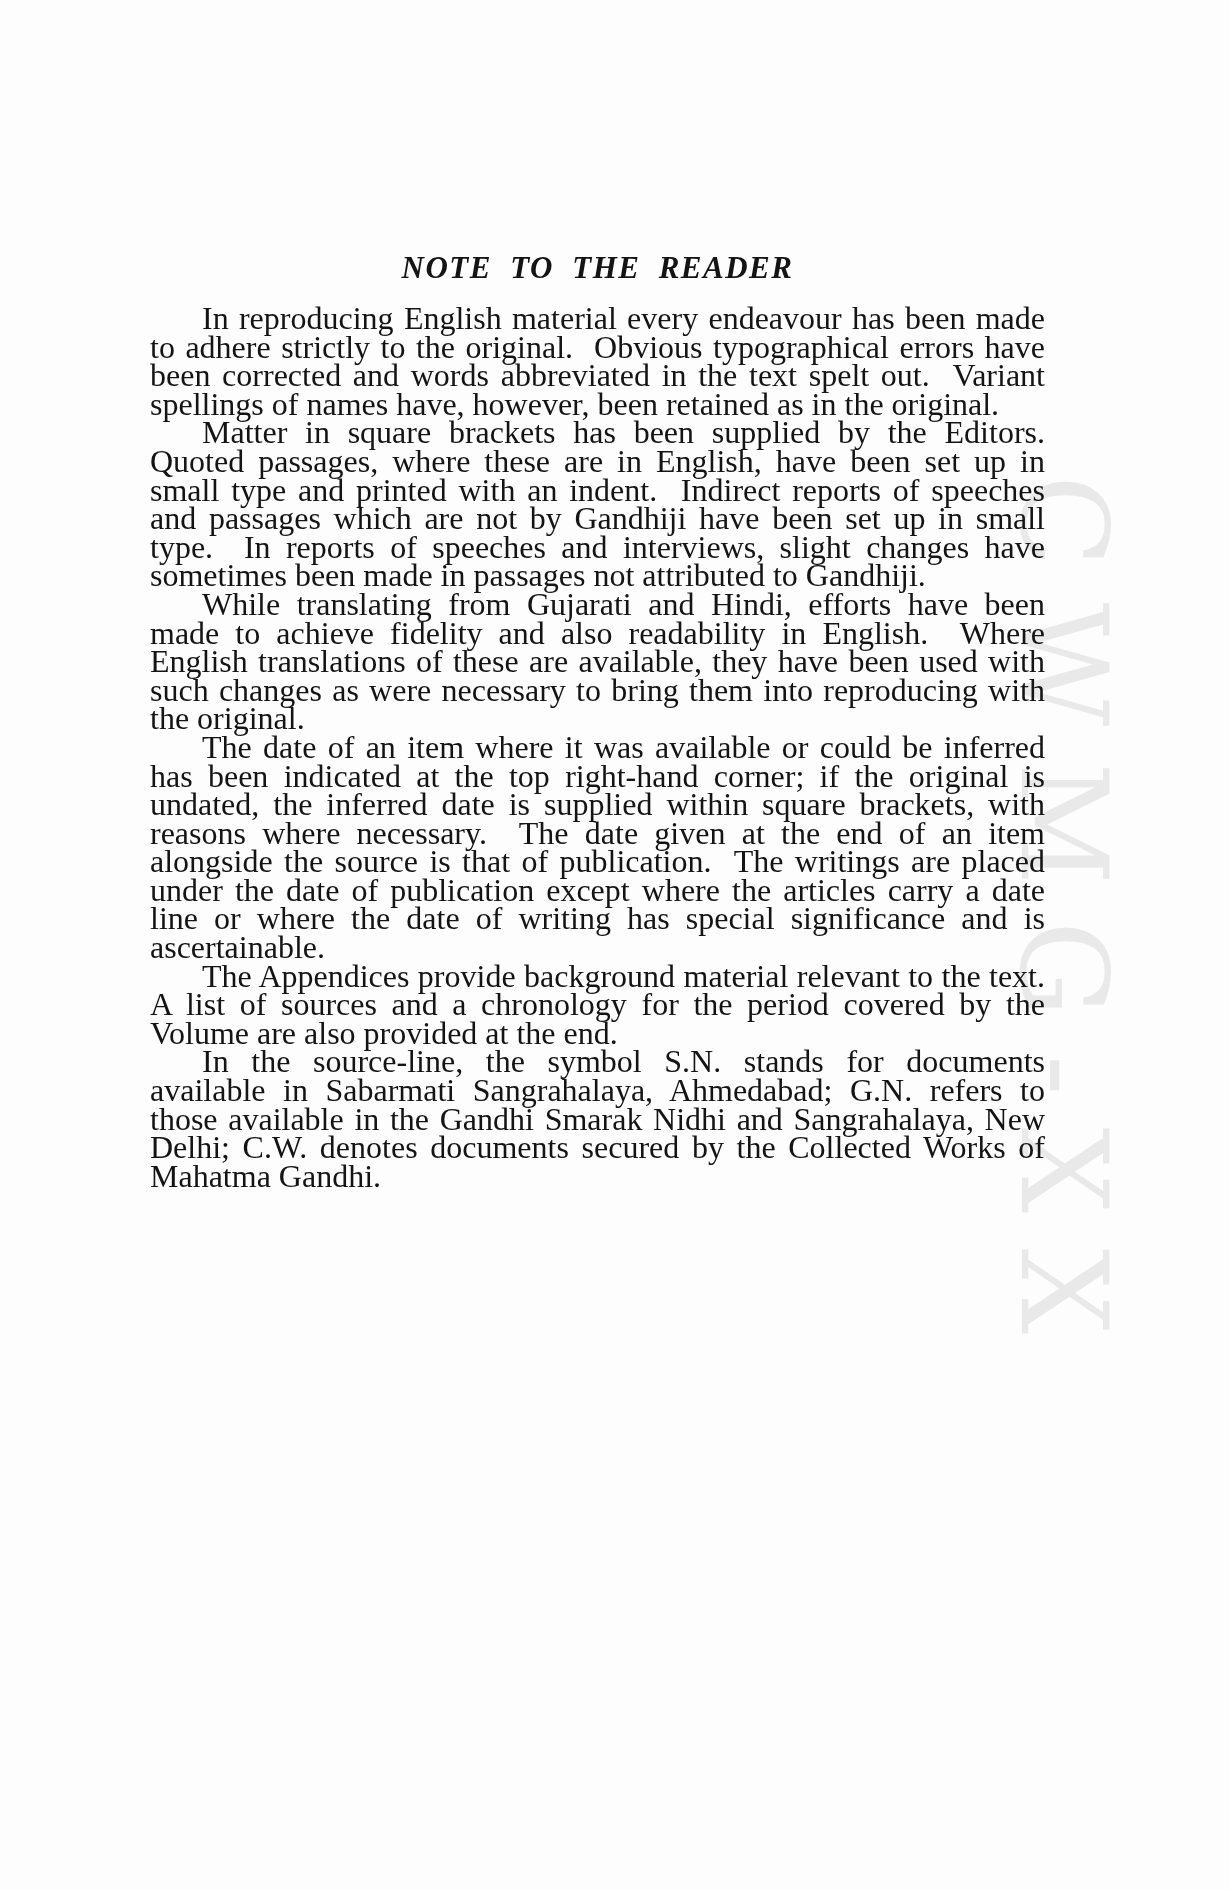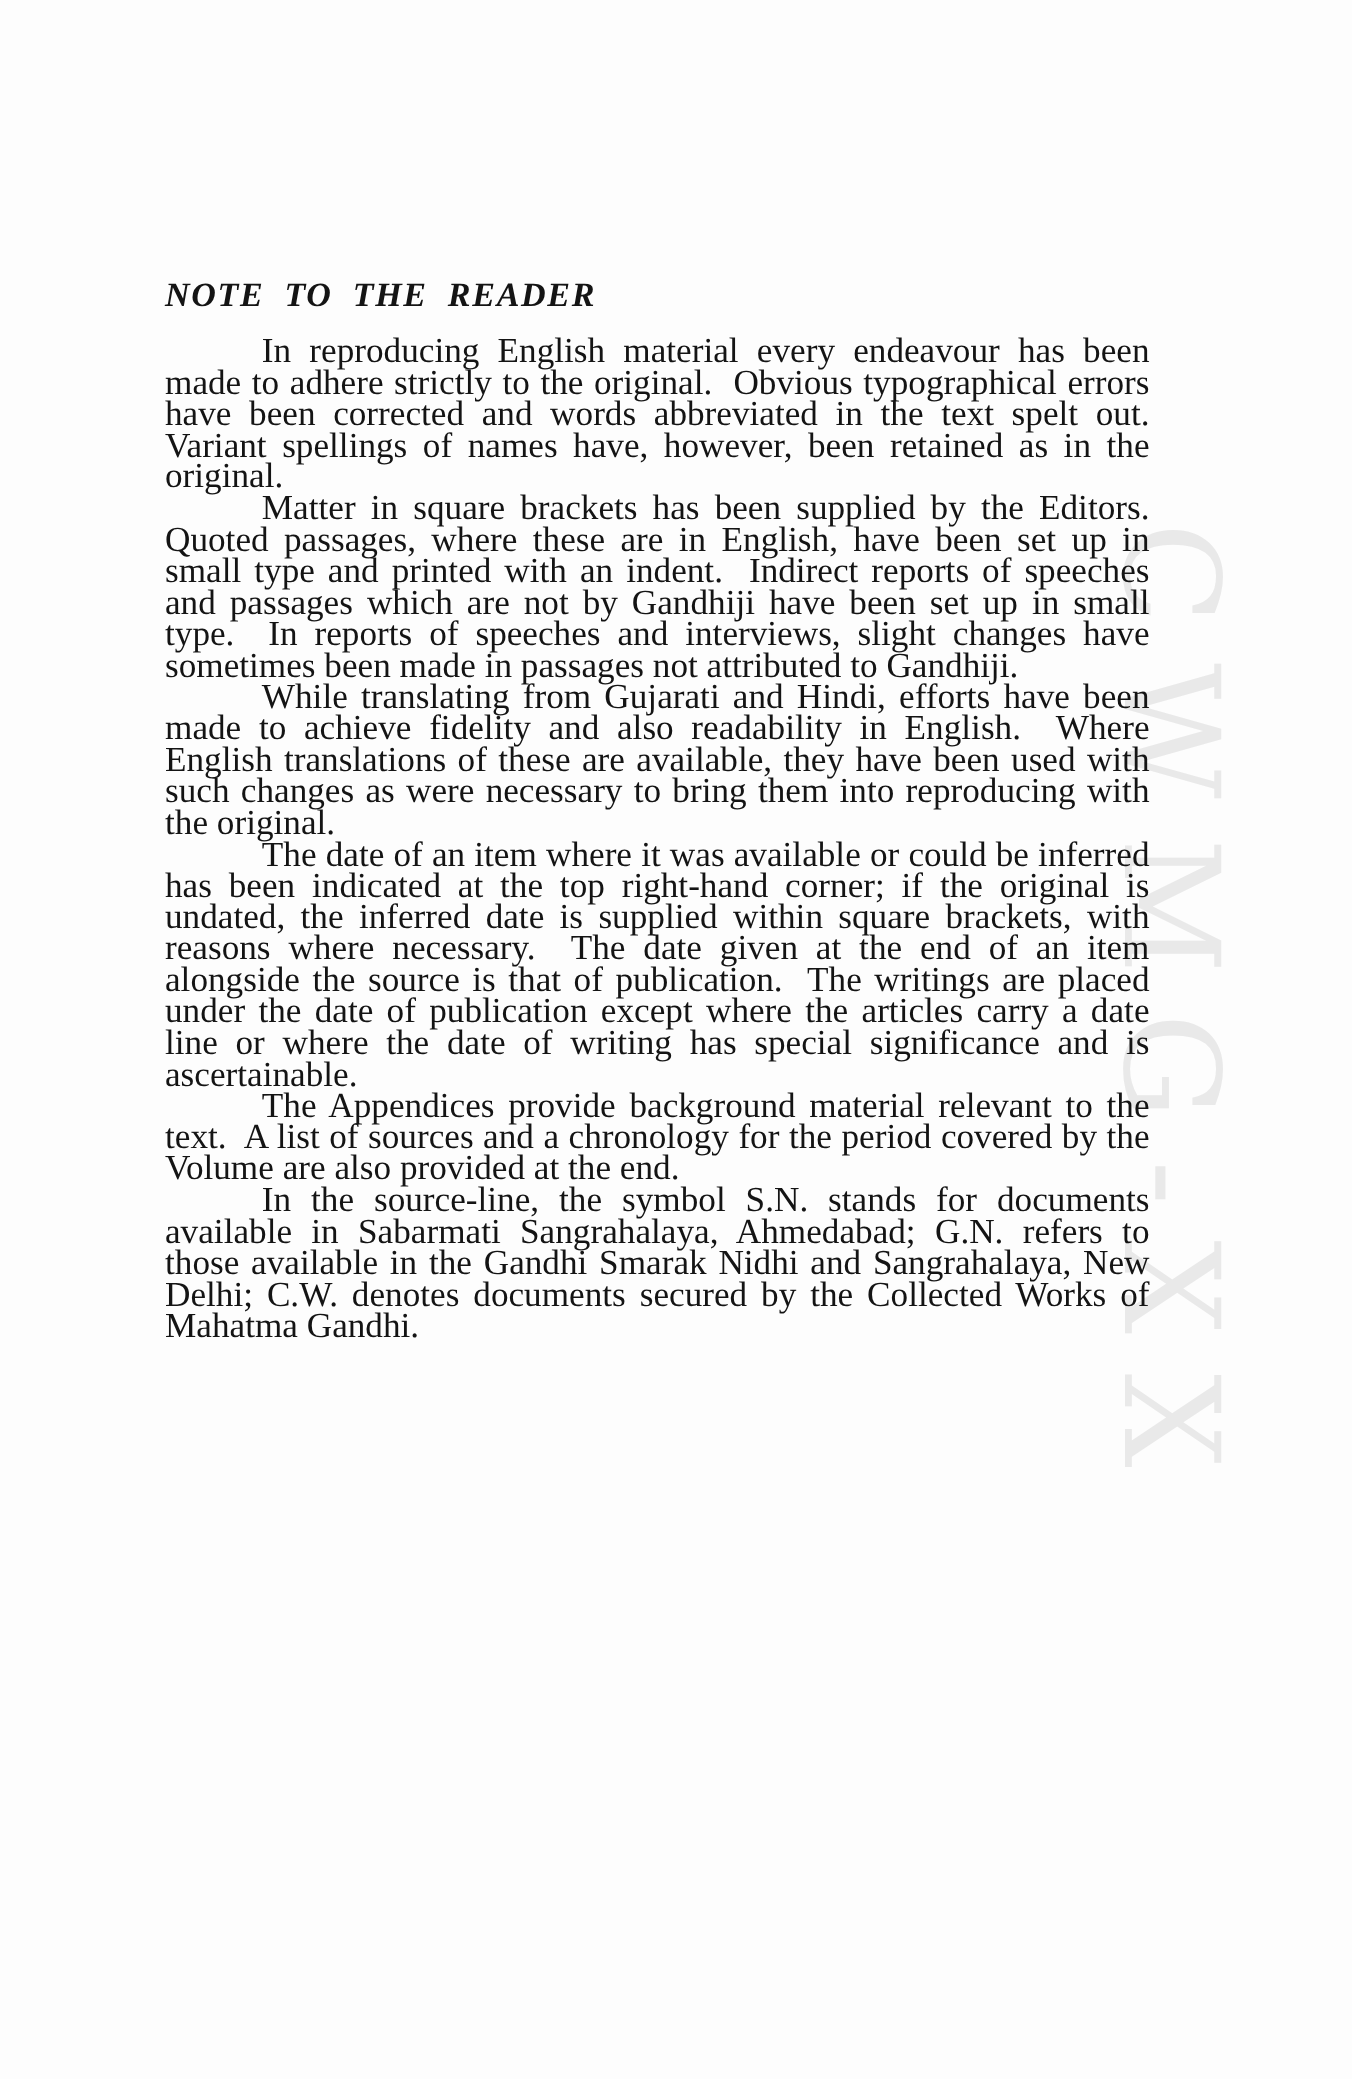--- a/index.html
+++ b/index.html
@@ -32,37 +32,38 @@
     user-select: none;
   }
   .content {
     position: absolute;
     left: 150px;
     top: 250px;
     width: 895px;
     z-index: 2;
   }
   .title {
+    text-align: center;
     font-style: italic;
     font-size: 31px;
     line-height: 36px;
     letter-spacing: 1.5px;
     word-spacing: 9px;
     margin: 0 0 18px 0;
     white-space: pre-wrap;
   }
   .para {
     margin: 0;
     font-size: 32px;
     line-height: 28.6px;
     text-align: justify;
     text-indent: 52px;
     white-space: pre-wrap;
   }
-  .para .seg { white-space: pre-wrap; margin-left: 36px; }
+  .para .seg { white-space: pre-wrap; }
   .para .italic { font-style: italic; }
 </style>
 </head>
 <body>
 
 <div class="page">
 
   <div class="watermark">CWMG-XX</div>
 
   <div class="content">

